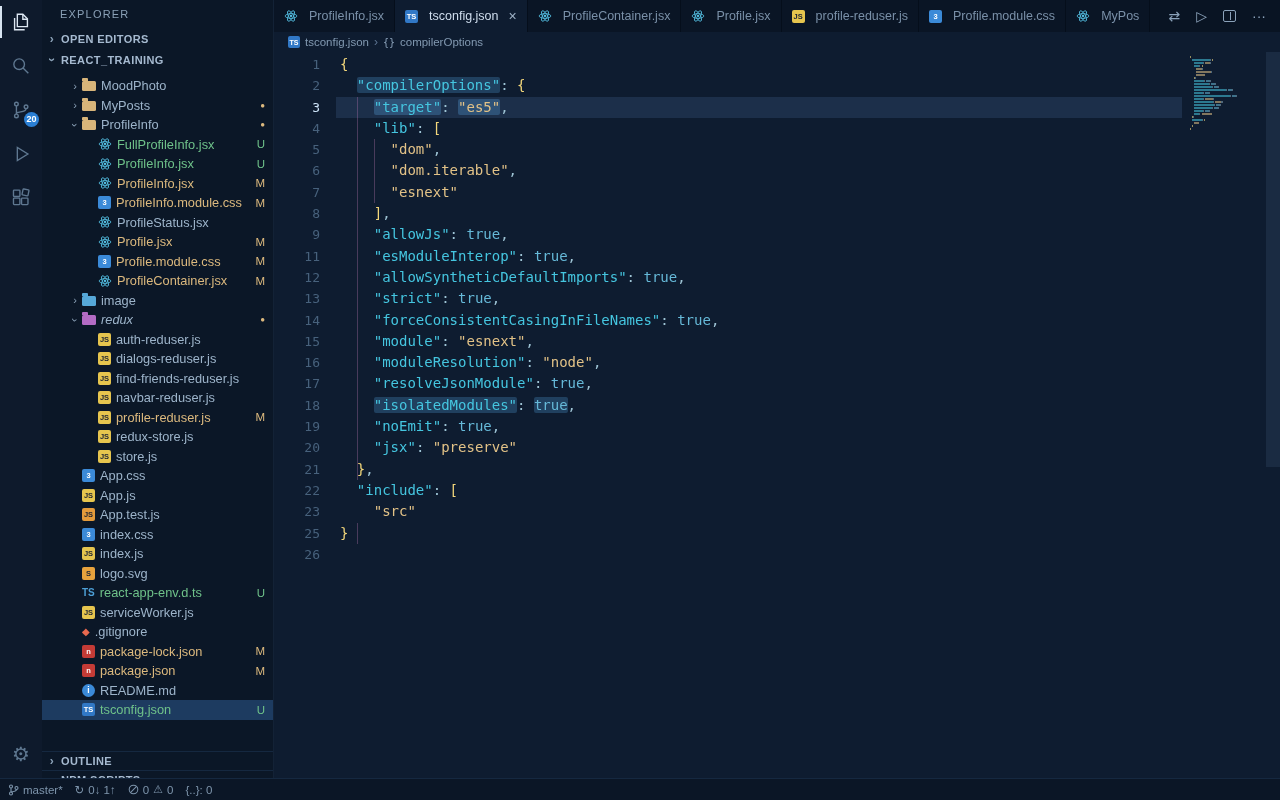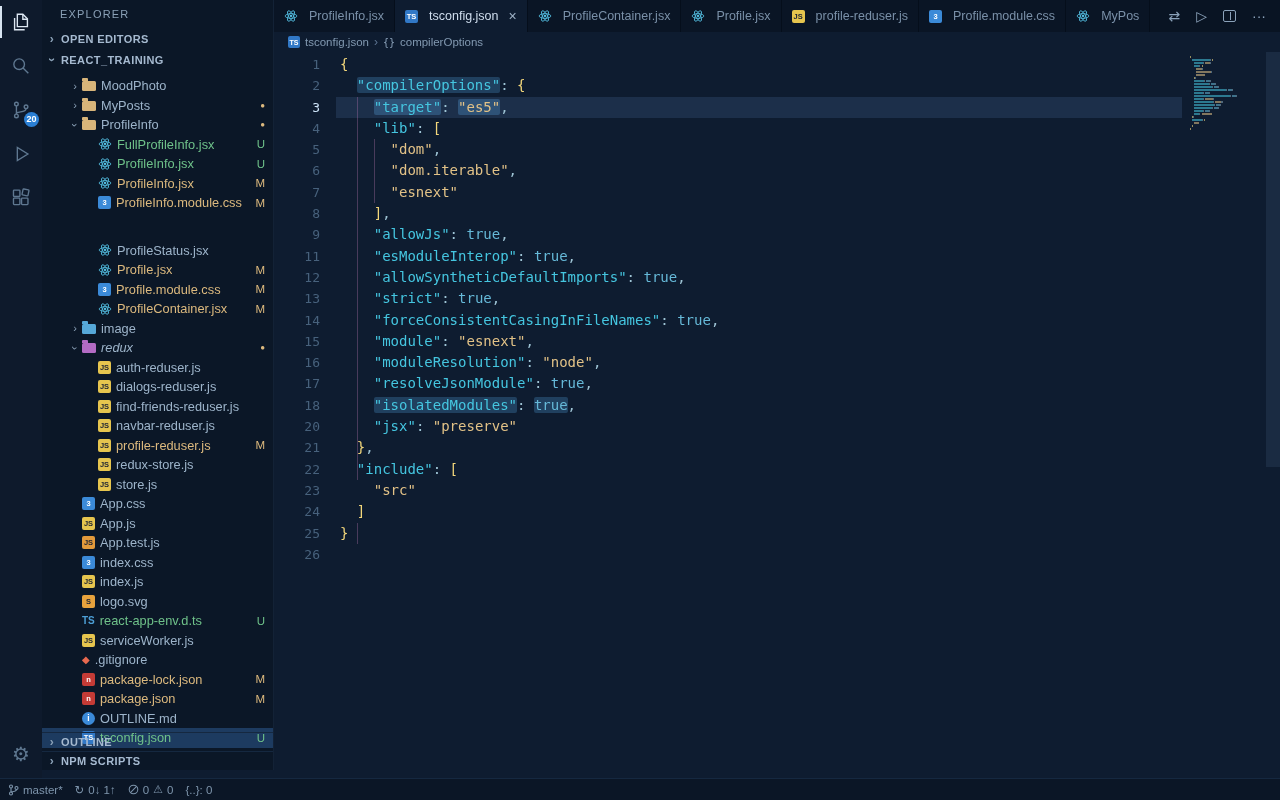--- a/index.html
+++ b/index.html
@@ -17,21 +17,21 @@
   .ab-icon.active { color:#dde8f3; }
   .ab-icon.active::before { content:""; position:absolute; left:0; top:6px; bottom:6px;
     width:2px; background:#d7e3f0; }
   .ab-bottom { position:absolute; bottom:2px; left:0; width:42px; }
   .gear { font-size:20px; line-height:1; }
   .scm-badge { position:absolute; right:3px; bottom:5px; min-width:15px; height:15px;
     border-radius:8px; background:#2b7fd4; color:#fff; font-size:9px; line-height:15px;
     text-align:center; padding:0 2px; font-weight:bold; }
 
   
-  .sidebar { position:absolute; left:42px; top:0; width:232px; bottom:30px;
+  .sidebar { position:absolute; left:42px; top:0; width:232px; bottom:11px;
     background:var(--bg-sidebar); border-right:1px solid #132236; overflow:hidden; }
   .sidebar-title { height:28px; line-height:28px; padding-left:18px; font-size:11px;
     letter-spacing:1.2px; color:#8aa0b6; }
   .section-header { height:21px; display:flex; align-items:center; padding-left:3px;
     font-size:11px; font-weight:bold; letter-spacing:.4px; color:#a6bad0; cursor:pointer; }
   .section-header.bordered { border-top:1px solid #152840; height:19px; }
   .chev { width:14px; text-align:center; font-size:12px; color:#8aa0b6; flex:none;
     display:inline-block; }
   .chev.open { transform:rotate(90deg); }
   .sh-label { margin-left:2px; }
@@ -259,21 +259,21 @@
           <span class="tree-label mod">ProfileInfo.jsx</span>
           <span class="git-letter mod">M</span>
         </div>
         <div class="tree-row" style="padding-left: 56px;">
           <span class="tree-icon">
             <span class="badge-icon" style="background: rgb(59, 138, 216); color: rgb(255, 255, 255);">3</span>
           </span>
           <span class="tree-label mod">ProfileInfo.module.css</span>
           <span class="git-letter mod">M</span>
         </div>
-        <div class="tree-row" style="padding-left: 56px; margin-top: 28px;">
+        <div class="tree-row" style="padding-left: 56px;">
           <span class="tree-icon">
             <svg width="14" height="14" viewBox="0 0 24 24">
               <g fill="none" stroke="#56c4e8" stroke-width="1.4">
                 <ellipse cx="12" cy="12" rx="10" ry="4"></ellipse>
                 <ellipse cx="12" cy="12" rx="10" ry="4" transform="rotate(60 12 12)"></ellipse>
                 <ellipse cx="12" cy="12" rx="10" ry="4" transform="rotate(120 12 12)"></ellipse>
               </g>
               <circle cx="12" cy="12" r="2" fill="#56c4e8"></circle>
             </svg>
           </span>
@@ -438,21 +438,21 @@
           <span class="tree-icon">
             <span class="badge-icon" style="background: rgb(196, 59, 54); color: rgb(255, 255, 255);">n</span>
           </span>
           <span class="tree-label mod">package.json</span>
           <span class="git-letter mod">M</span>
         </div>
         <div class="tree-row" style="padding-left: 40px;">
           <span class="tree-icon">
             <span class="circle-icon" style="background: rgb(59, 138, 216); color: rgb(255, 255, 255);">i</span>
           </span>
-          <span class="tree-label">OUTLINE.md</span>
+          <span class="tree-label">README.md</span>
         </div>
         <div class="tree-row selected" style="padding-left: 40px;">
           <span class="tree-icon">
             <span class="badge-icon" style="background: rgb(49, 120, 198); color: rgb(255, 255, 255);">TS</span>
           </span>
           <span class="tree-label unt">tsconfig.json</span>
           <span class="git-letter unt">U</span>
         </div>
       </div>
     <div class="sidebar-bottom">
@@ -626,38 +626,38 @@
           </div>
           <div class="code-line">
             <span class="ln">17</span>
             <span class="lc"><span class="tk-ws">    </span><span class="tk-key">"resolveJsonModule"</span><span class="tk-punc">:</span><span class="tk-ws"> </span><span class="tk-bool">true</span><span class="tk-punc">,</span></span>
           </div>
           <div class="code-line">
             <span class="ln">18</span>
             <span class="lc"><span class="tk-ws">    </span><span class="tk-key h-occ">"isolatedModules"</span><span class="tk-punc">:</span><span class="tk-ws"> </span><span class="tk-bool h-occ">true</span><span class="tk-punc">,</span></span>
           </div>
           <div class="code-line">
+            <span class="ln">19</span>
+            <span class="lc"><span class="tk-ws">    </span><span class="tk-key">"noEmit"</span><span class="tk-punc">:</span><span class="tk-ws"> </span><span class="tk-bool">true</span><span class="tk-punc">,</span></span>
+          </div>
+          <div class="code-line">
             <span class="ln">20</span>
             <span class="lc"><span class="tk-ws">    </span><span class="tk-key">"jsx"</span><span class="tk-punc">:</span><span class="tk-ws"> </span><span class="tk-str">"preserve"</span></span>
           </div>
           <div class="code-line">
             <span class="ln">21</span>
             <span class="lc"><span class="tk-ws">  </span><span class="tk-brace">}</span><span class="tk-punc">,</span></span>
           </div>
           <div class="code-line">
             <span class="ln">22</span>
             <span class="lc"><span class="tk-ws">  </span><span class="tk-key">"include"</span><span class="tk-punc">:</span><span class="tk-ws"> </span><span class="tk-brace">[</span></span>
           </div>
           <div class="code-line">
             <span class="ln">23</span>
             <span class="lc"><span class="tk-ws">    </span><span class="tk-str">"src"</span></span>
-          </div>
-          <div class="code-line">
-            <span class="ln">24</span>
-            <span class="lc"><span class="tk-ws">  </span><span class="tk-brace">]</span></span>
           </div>
           <div class="code-line">
             <span class="ln">25</span>
             <span class="lc"><span class="tk-brace">}</span></span>
           </div>
           <div class="code-line">
             <span class="ln">26</span>
             <span class="lc"></span>
           </div>
         </div>

